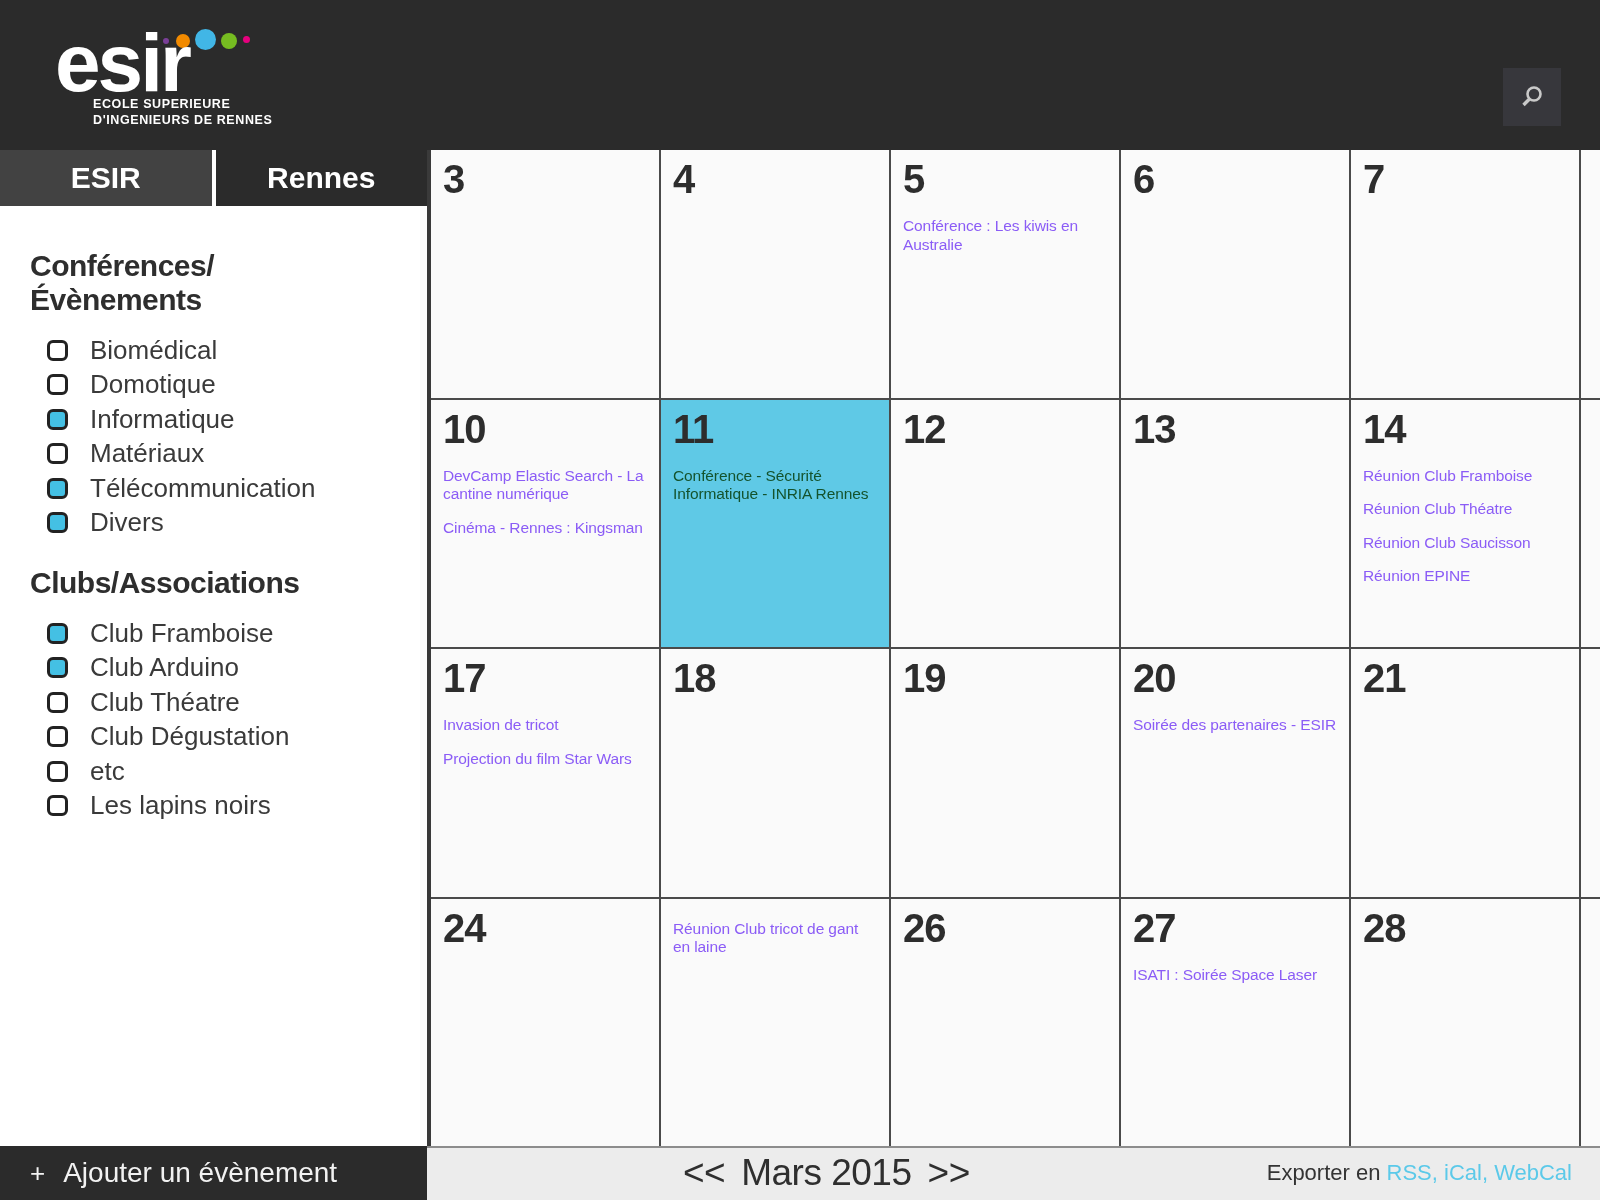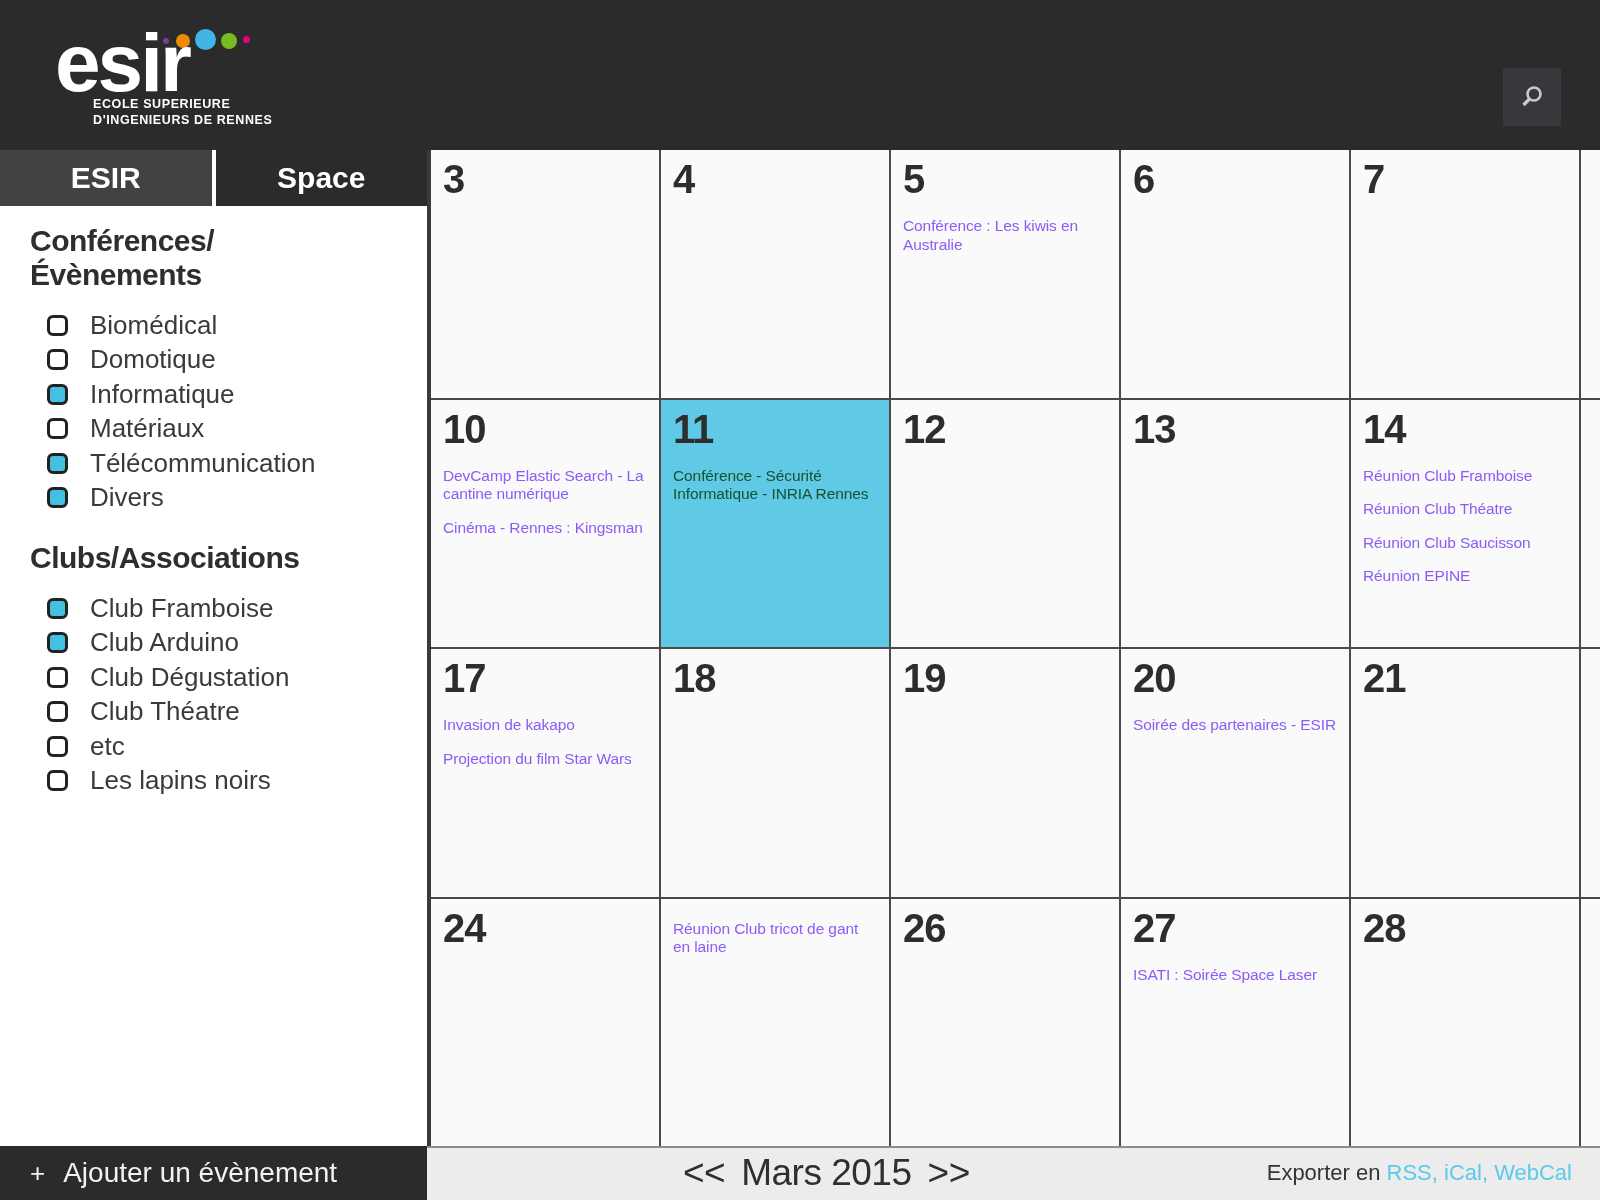--- a/index.html
+++ b/index.html
@@ -45,21 +45,21 @@
     flex:1; display:flex; align-items:center; justify-content:center;
     color:#fff; font-size:30px; font-weight:bold; cursor:pointer;
     background:#2b2b2b;
   }
   .tab.active { background:#424242; }
   .tab-divider { width:4px; background:#fff; }
 
   
   .sidebar {
     position:absolute; left:0; top:206px; width:339px; height:940px;
-    background:#fff; padding-top:4px;
+    background:#fff; padding-top:29px;
   }
   .side-title {
     font-size:30px; font-weight:bold; color:#2e2e2e;
     margin:14px 0 16px 30px; letter-spacing:-0.5px;
   }
   .filter-list { list-style:none; margin-left:47px; }
   .filter-item {
     display:flex; align-items:center; height:34.5px; cursor:pointer;gap:8px;
   }
   .cb {
@@ -145,21 +145,21 @@
     </span>
   </button>
 </div>
 
 <div class="tabs">
   <div class="tab active">
     <span>ESIR</span>
   </div>
   <div class="tab-divider"></div>
   <div class="tab">
-    <span>Space</span>
+    <span>Rennes</span>
   </div>
 </div>
 
 <div class="sidebar">
   <h2 class="side-title">Conférences/Évènements</h2>
   <ul class="filter-list">
     <li class="filter-item">
       <span class="cb"></span>
       <span class="filter-label">Biomédical</span>
     </li>
@@ -190,25 +190,25 @@
     <li class="filter-item">
       <span class="cb checked"></span>
       <span class="filter-label">Club Framboise</span>
     </li>
     <li class="filter-item">
       <span class="cb checked"></span>
       <span class="filter-label">Club Arduino</span>
     </li>
     <li class="filter-item">
       <span class="cb"></span>
+      <span class="filter-label">Club Théatre</span>
+    </li>
+    <li class="filter-item">
+      <span class="cb"></span>
       <span class="filter-label">Club Dégustation</span>
-    </li>
-    <li class="filter-item">
-      <span class="cb"></span>
-      <span class="filter-label">Club Théatre</span>
     </li>
     <li class="filter-item">
       <span class="cb"></span>
       <span class="filter-label">etc</span>
     </li>
     <li class="filter-item">
       <span class="cb"></span>
       <span class="filter-label">Les lapins noirs</span>
     </li>
   </ul>
@@ -258,21 +258,21 @@
     <div class="day-number">14</div>
     <div class="event">Réunion Club Framboise</div>
     <div class="event">Réunion Club Théatre</div>
     <div class="event">Réunion Club Saucisson</div>
     <div class="event">Réunion EPINE</div>
   </div>
   <div class="cell sliver"></div>
 
   <div class="cell">
     <div class="day-number">17</div>
-    <div class="event">Invasion de kakapo</div>
+    <div class="event">Invasion de tricot</div>
     <div class="event">Projection du film Star Wars</div>
   </div>
   <div class="cell">
     <div class="day-number">18</div>
   </div>
   <div class="cell">
     <div class="day-number">19</div>
   </div>
   <div class="cell">
     <div class="day-number">20</div>

